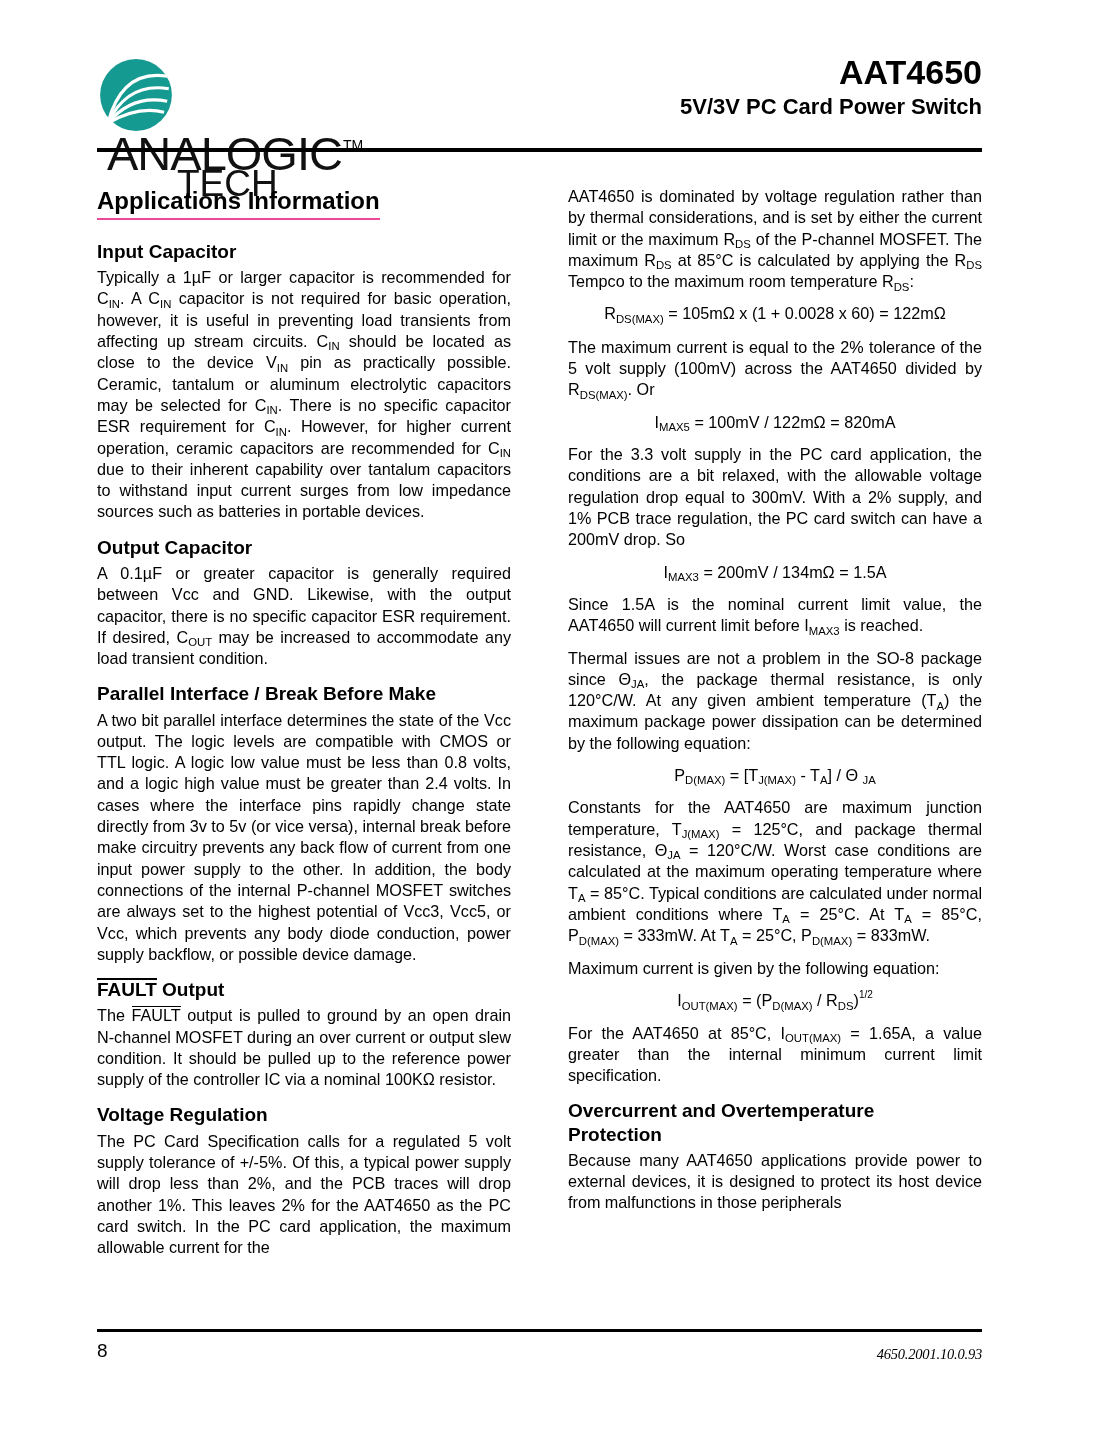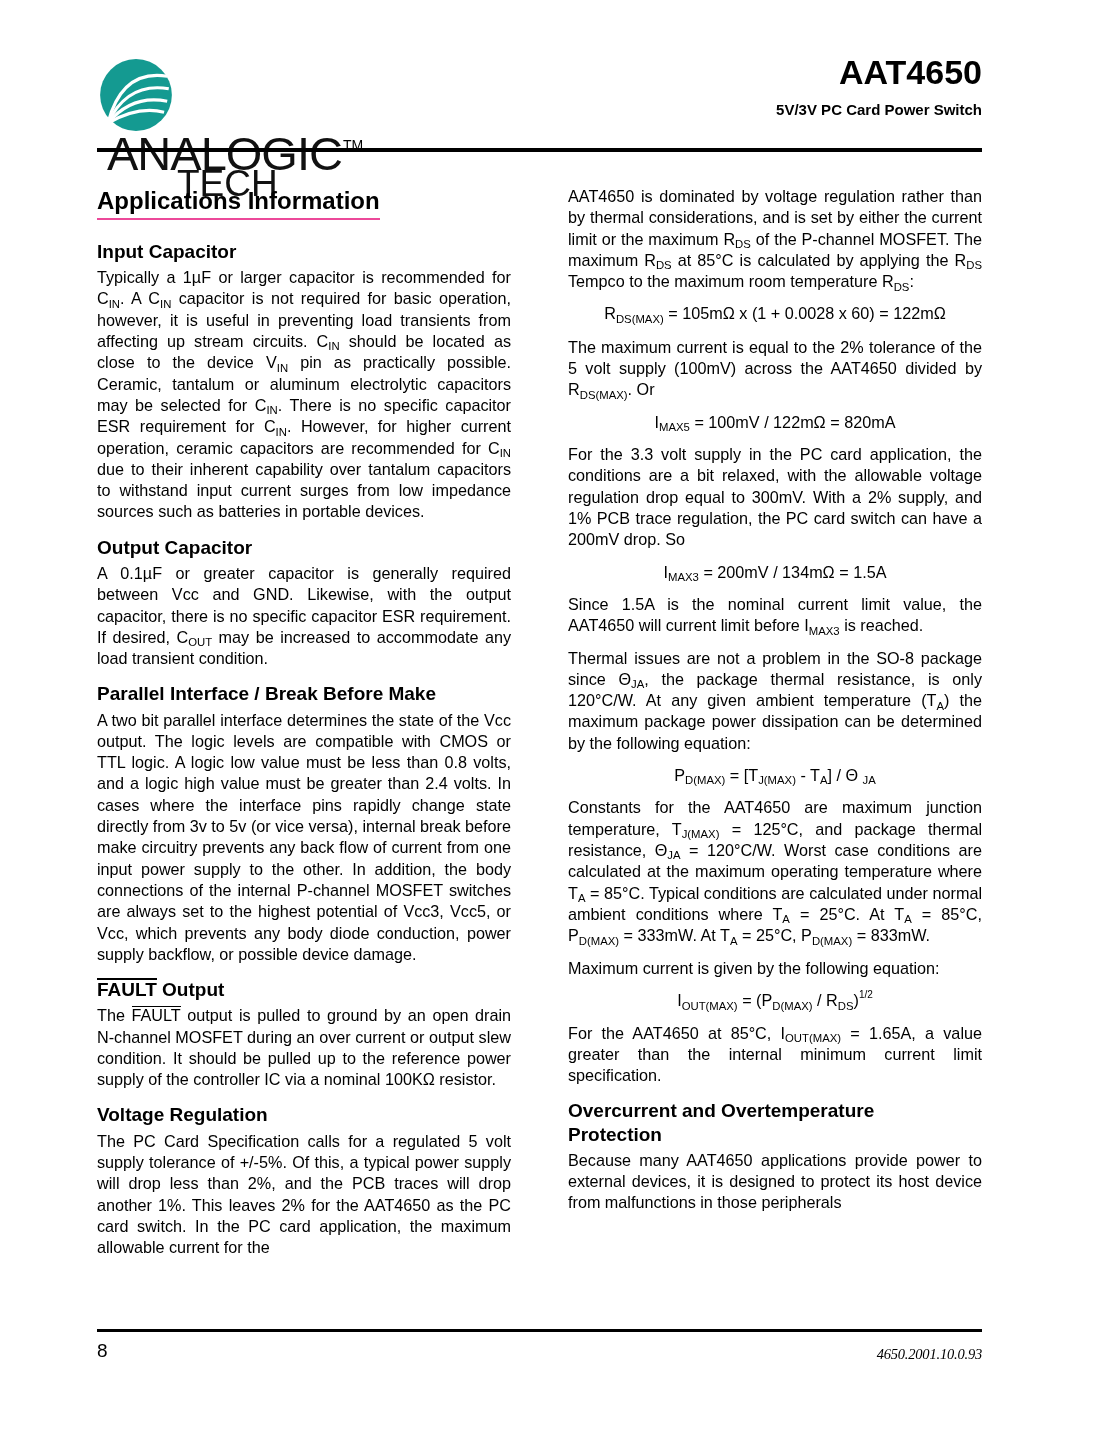--- a/index.html
+++ b/index.html
@@ -80,24 +80,24 @@
     top: 6px;
     text-align: right;
   }
   .part-number {
     font-size: 34px;
     font-weight: bold;
     letter-spacing: 0px;
     line-height: 1.1;
   }
   .part-subtitle {
-    font-size: 15px;
+    font-size: 22px;
     font-weight: bold;
     line-height: 1.25;
-    margin-top: 10px;
+    margin-top: 2px;
   }
   .header-rule {
     position: absolute;
     left: 97px;
     top: 148px;
     width: 885px;
     height: 4px;
     background: #000;
   }
 

